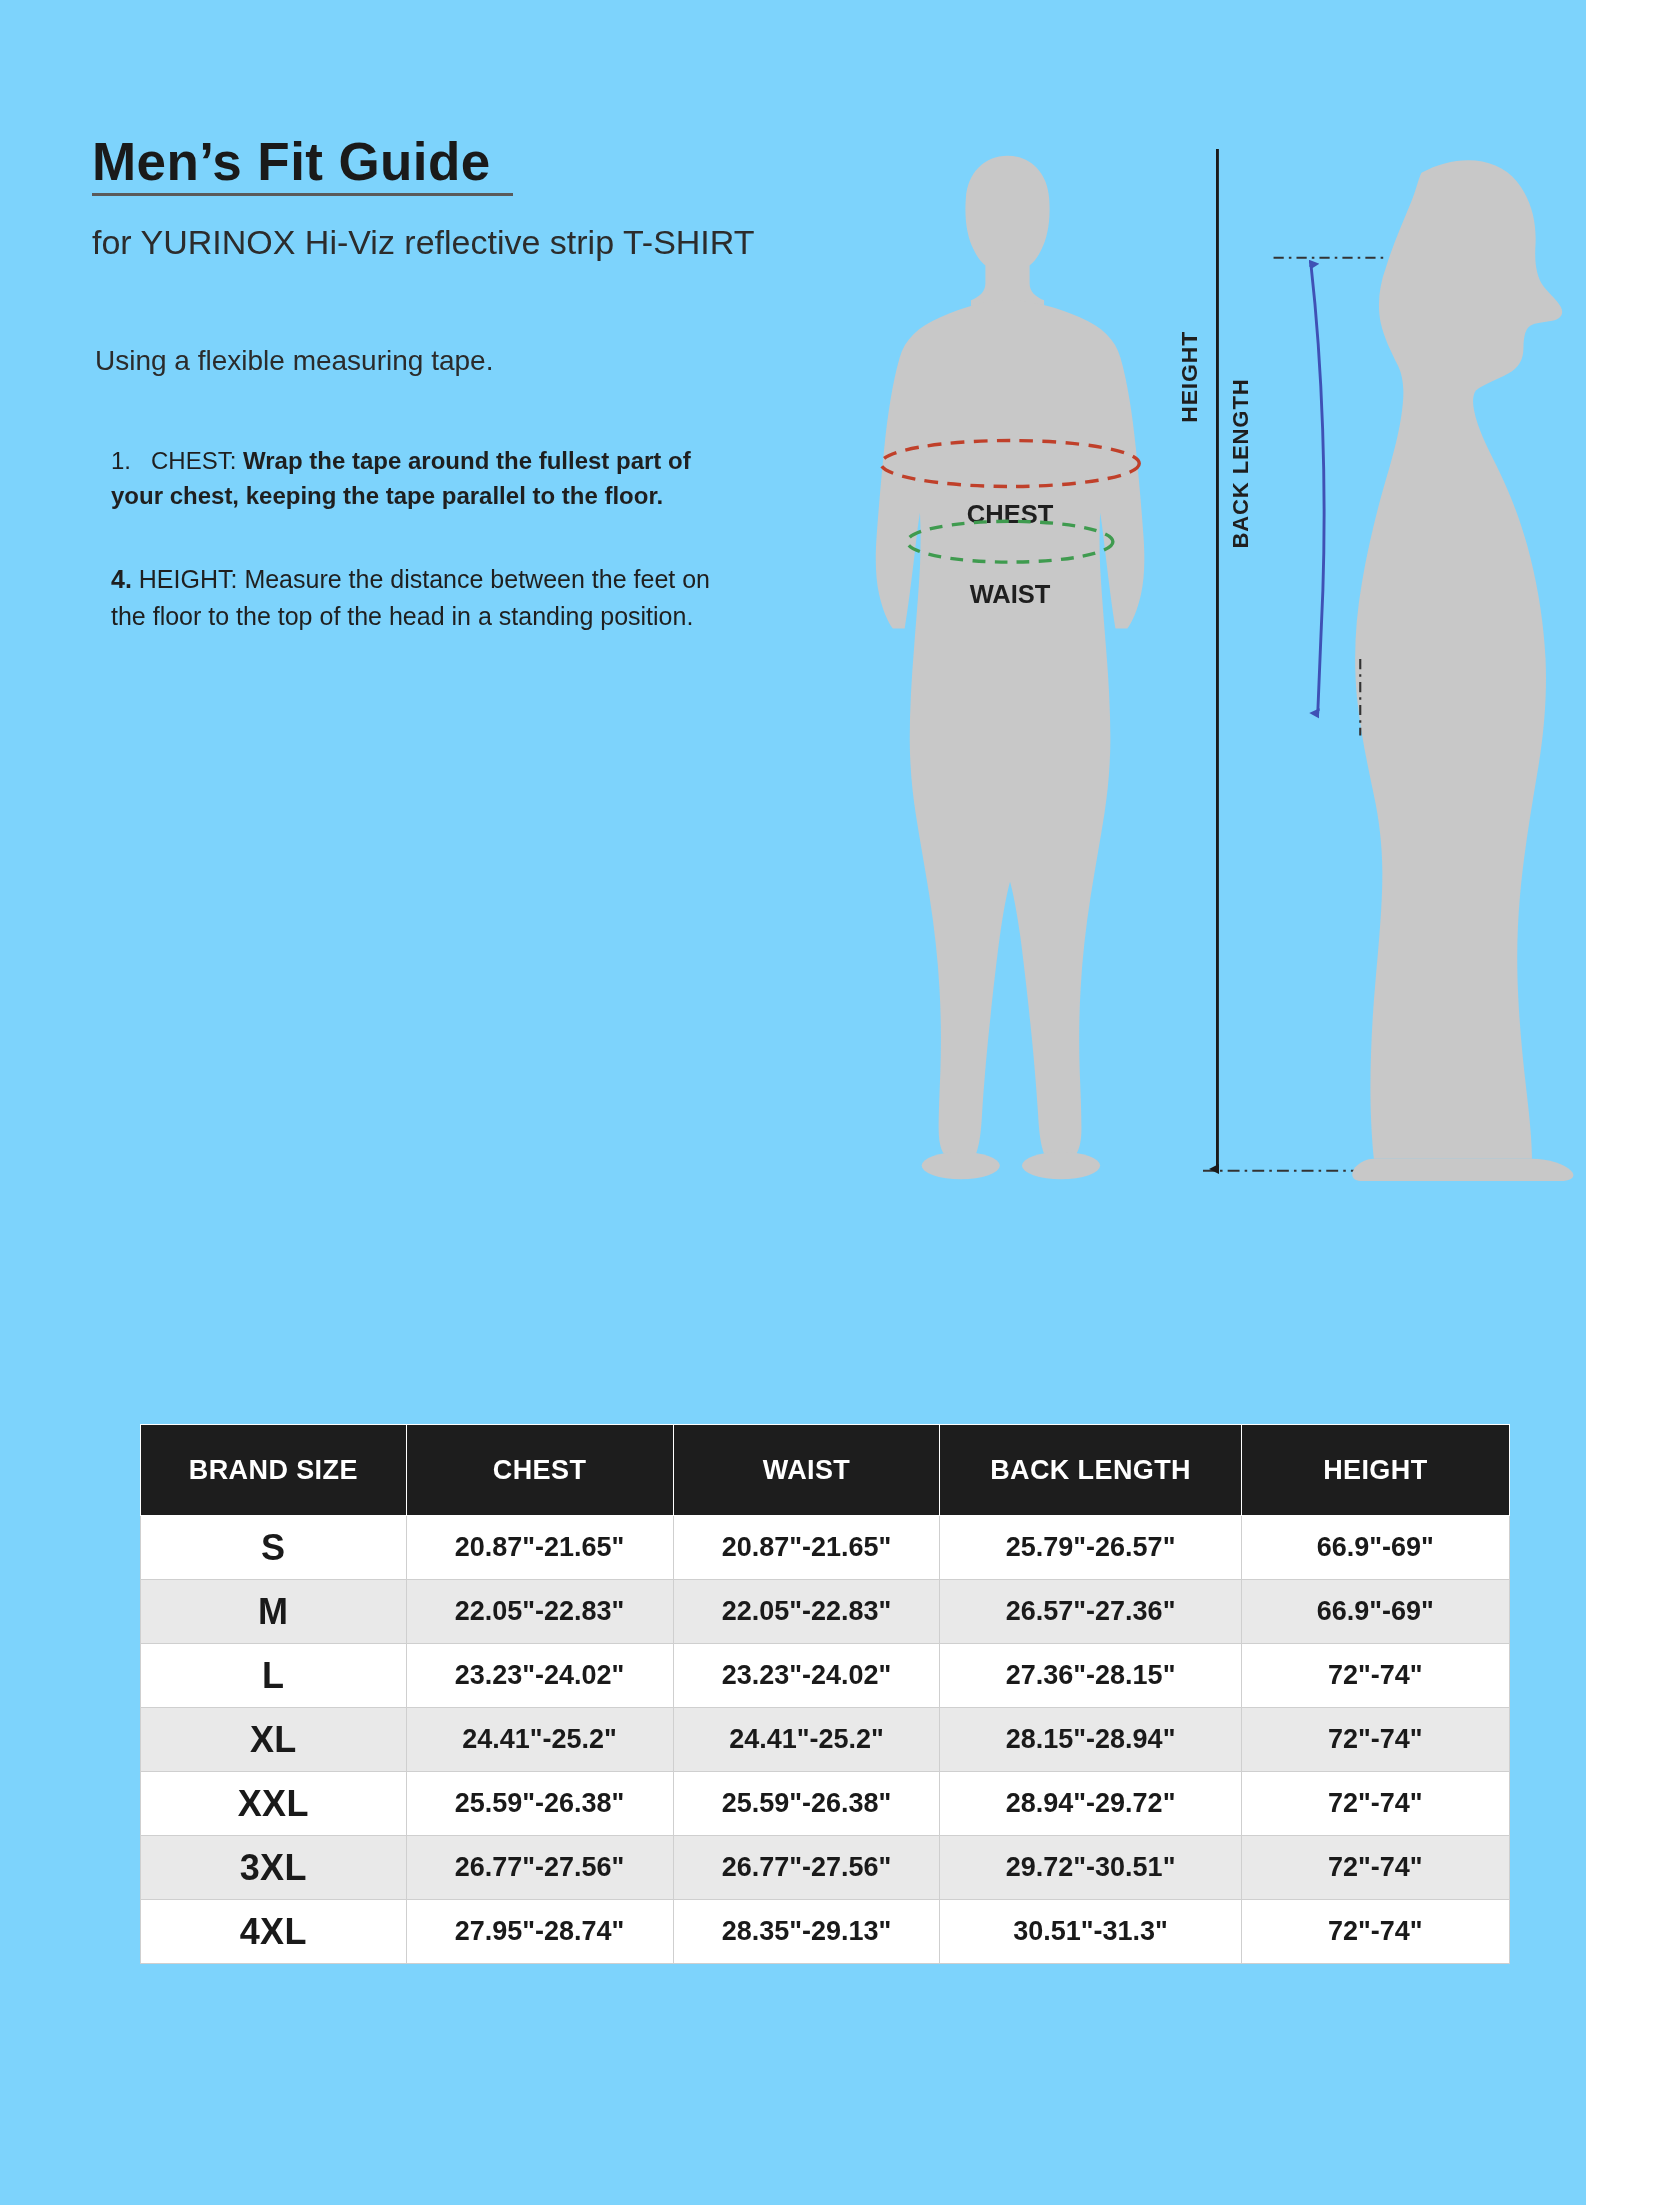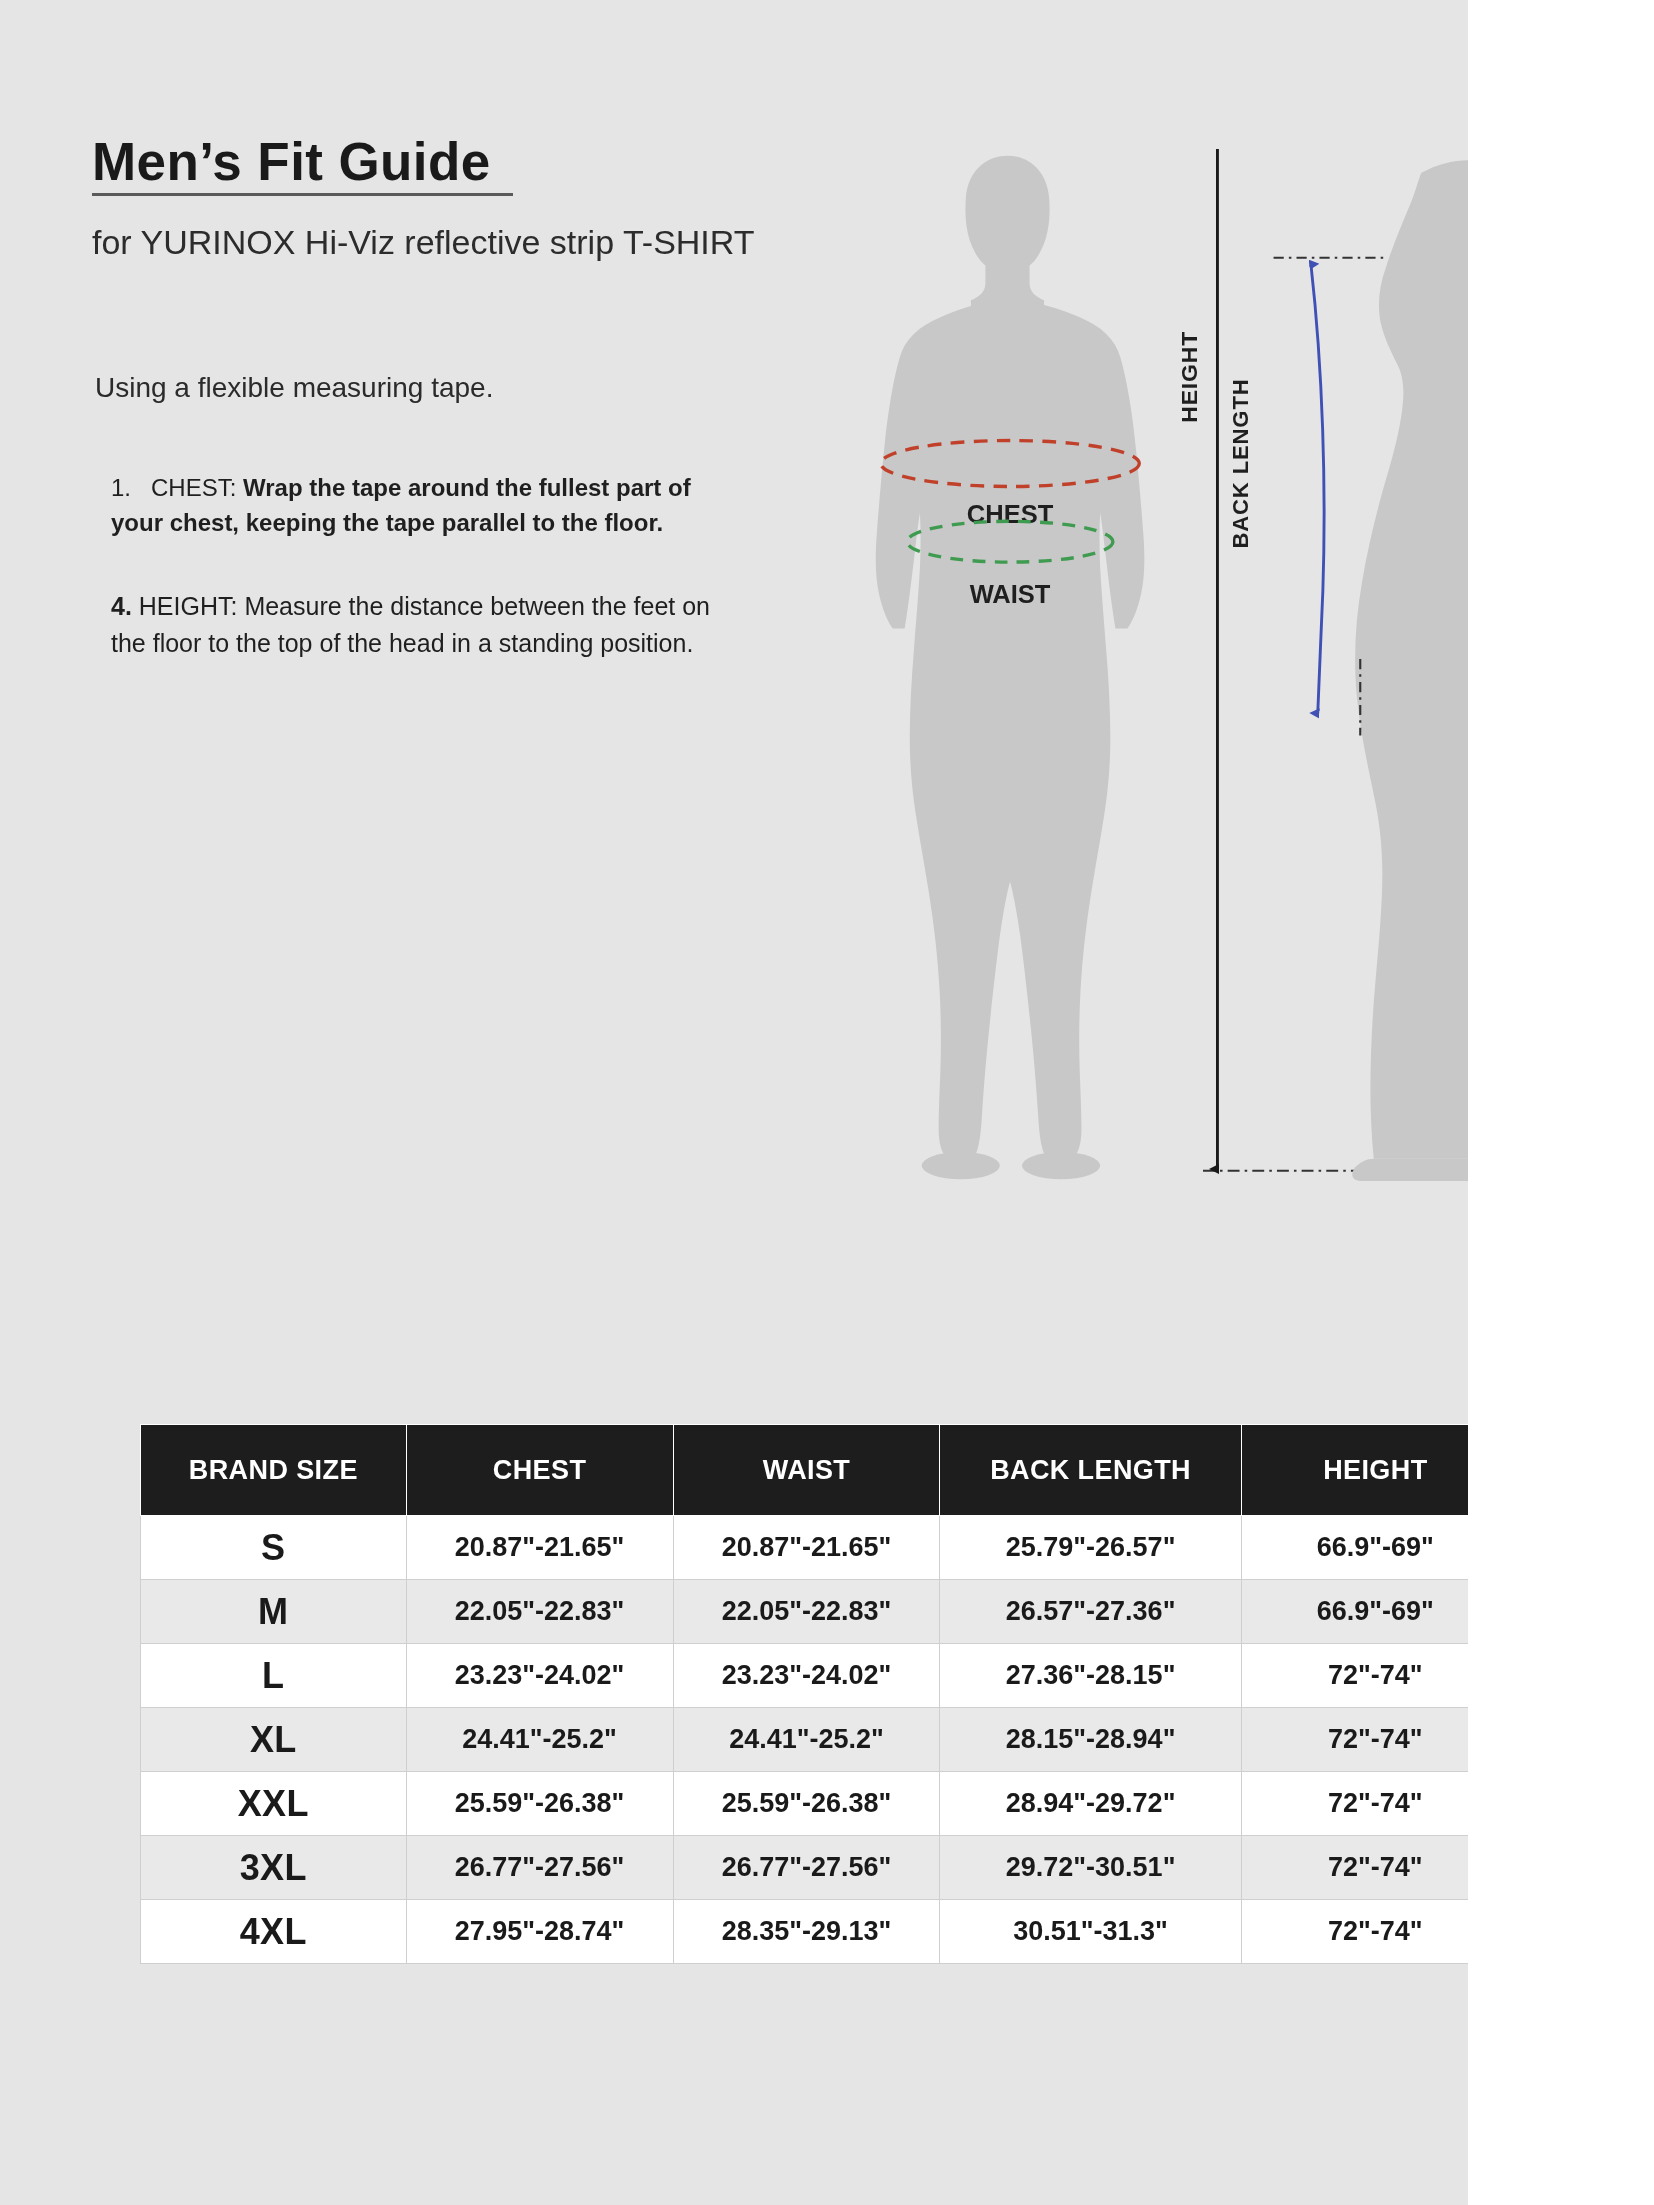--- a/index.html
+++ b/index.html
@@ -6,23 +6,23 @@
     margin: 0;
     padding: 0;
     background: #ffffff;
   }
   body {
     font-family: "Liberation Sans", sans-serif;
     color: #1d1d1d;
   }
   #page {
     position: relative;
-    width: 1468px;
+    width: 1586px;
     height: 2205px;
-    background: #e5e5e5;
+    background: #7dd3fc;
     overflow: hidden;
   }
 
   
   #header-block {
     position: absolute;
     left: 92px;
     top: 134px;
     width: 935px;
   }
@@ -43,21 +43,21 @@
     color: #2c2c2c;
     margin: 25.5px 0 0 0;
     font-weight: normal;
     line-height: 1.2;
   }
 
   
   #instructions {
     position: absolute;
     left: 95px;
-    top: 369px;
+    top: 342px;
     width: 646px;
   }
   .intro-line {
     font-size: 28px;
     color: #2b2b2b;
     line-height: 1.35;
     margin: 0 0 63px 0;
   }
   .step {
     font-size: 25px;

